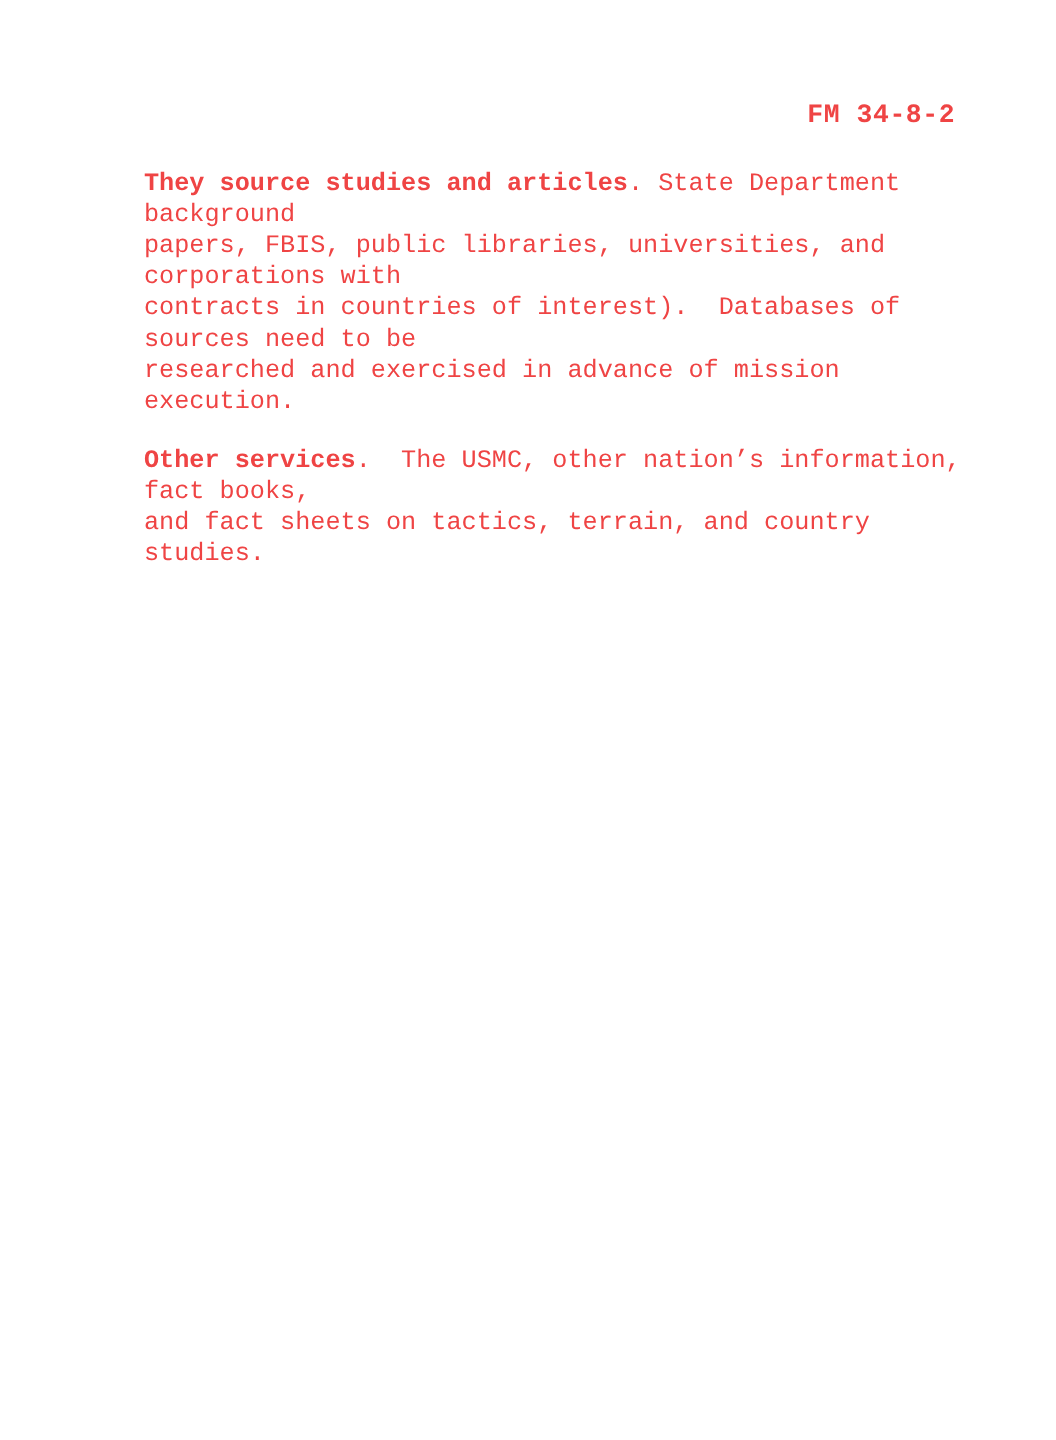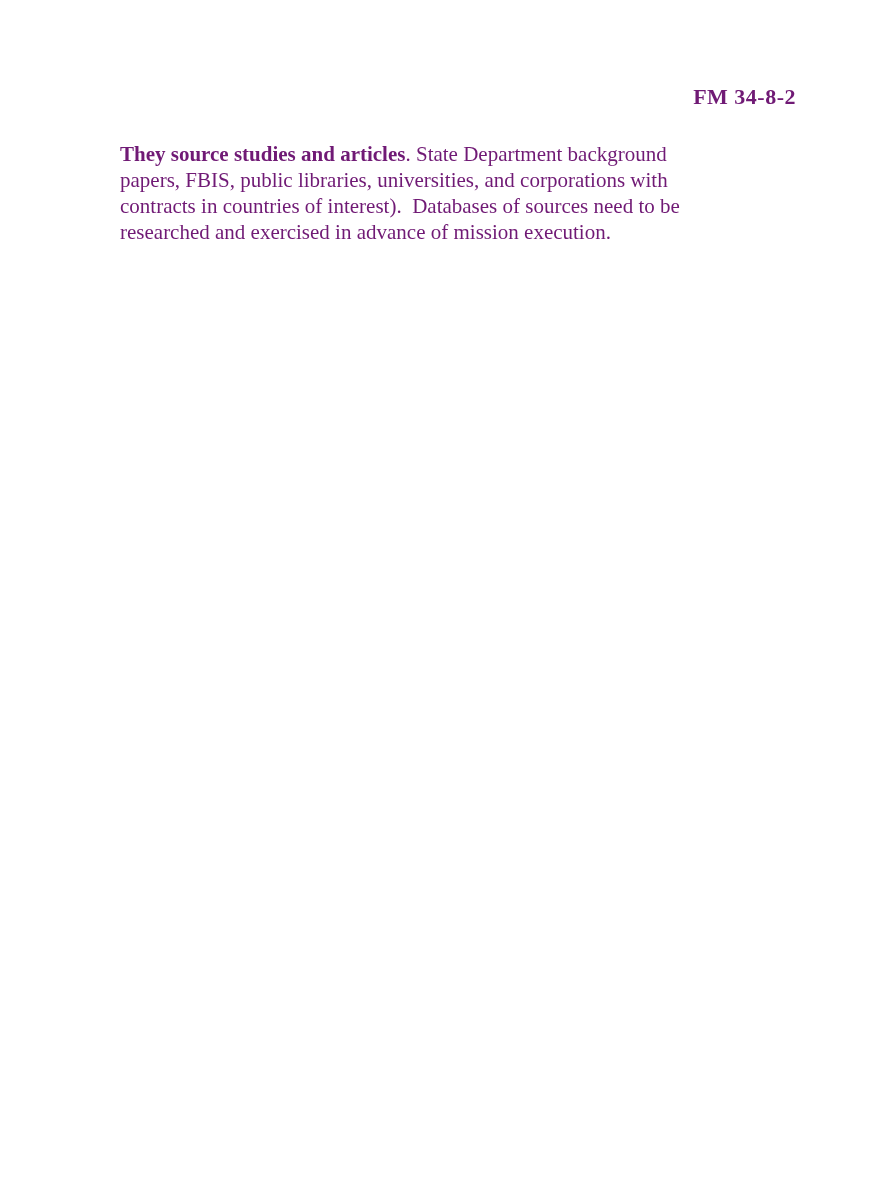--- a/index.html
+++ b/index.html
@@ -5,22 +5,22 @@
   html, body {
     margin: 0;
     padding: 0;
     background: #ffffff;
   }
   .page {
     position: relative;
     width: 880px;
     height: 1065px;
     background: #ffffff;
-    font-family: Liberation Serif, serif;
-    color: #701a75;
+    font-family: Liberation Mono, monospace;
+    color: #ef4444;
     overflow: hidden;
   }
   .doc-header {
     position: absolute;
     top: 84px;
     left: 120px;
     width: 676px;
     text-align: right;
     font-size: 22px;
     font-weight: bold;
@@ -63,17 +63,19 @@
   <div class="doc-header">FM 34-8-2</div>
 
   <div class="content">
 
 
     <p class="para"><span class="lead">They source studies and articles</span><span class="ptext">. State Department background
 papers, FBIS, public libraries, universities, and corporations with
 contracts in countries of interest).  Databases of sources need to be
 researched and exercised in advance of mission execution.</span></p>
 
+    <p class="para"><span class="lead">Other services</span><span class="ptext">.  The USMC, other nation’s information, fact books,
+and fact sheets on tactics, terrain, and country studies.</span></p>
 
   </div>
 
 
 </div>
 
 </body></html>

